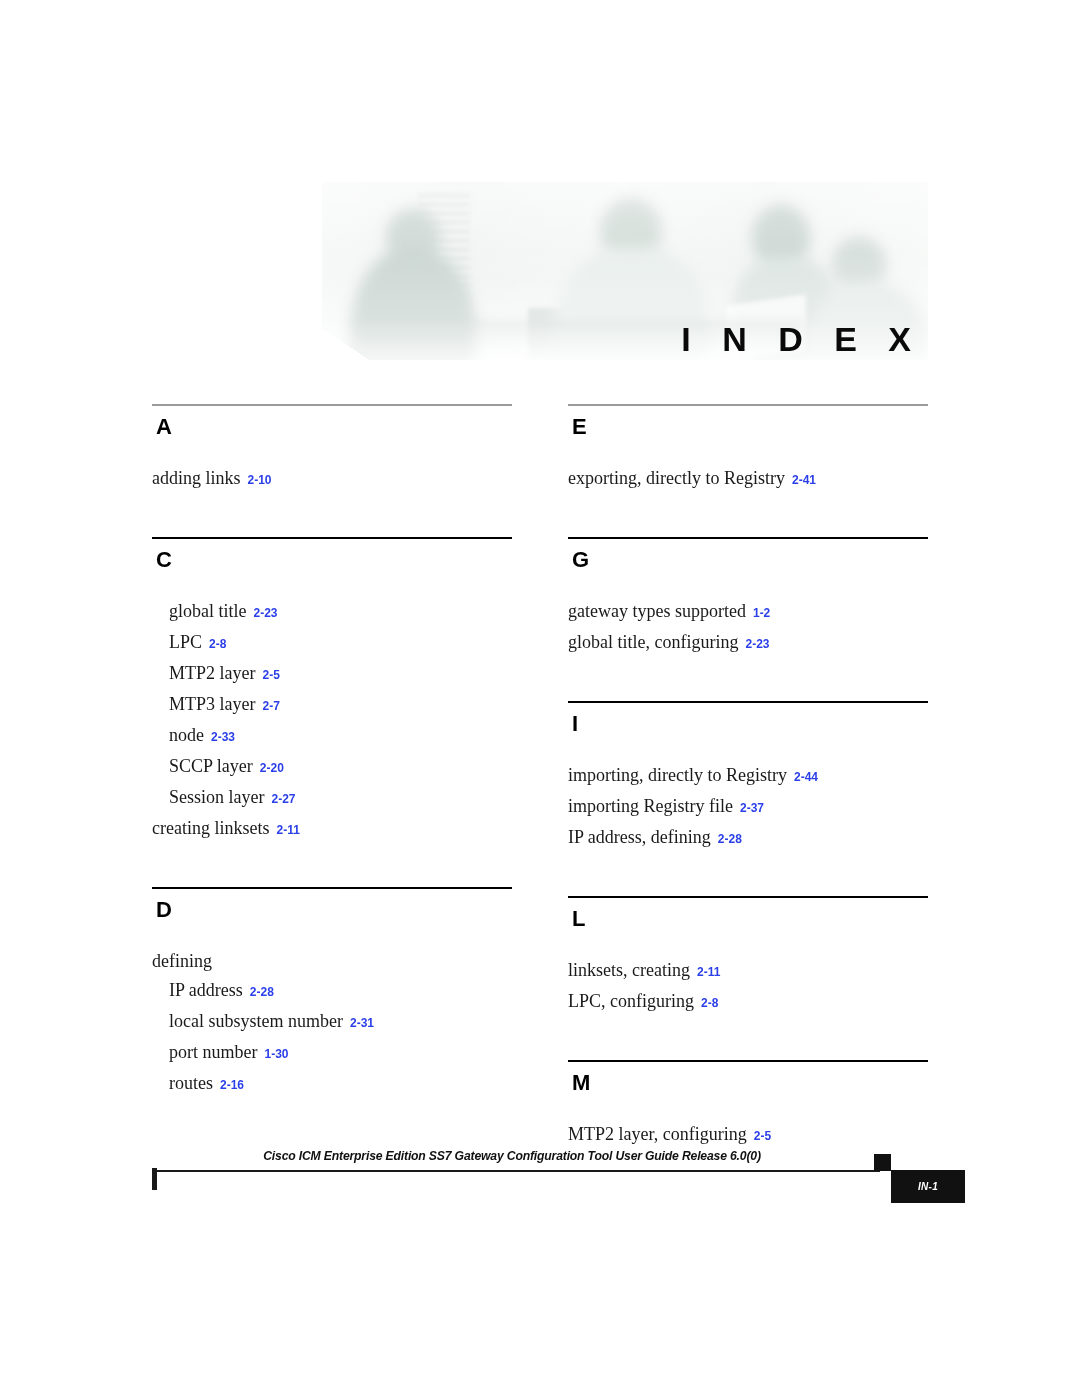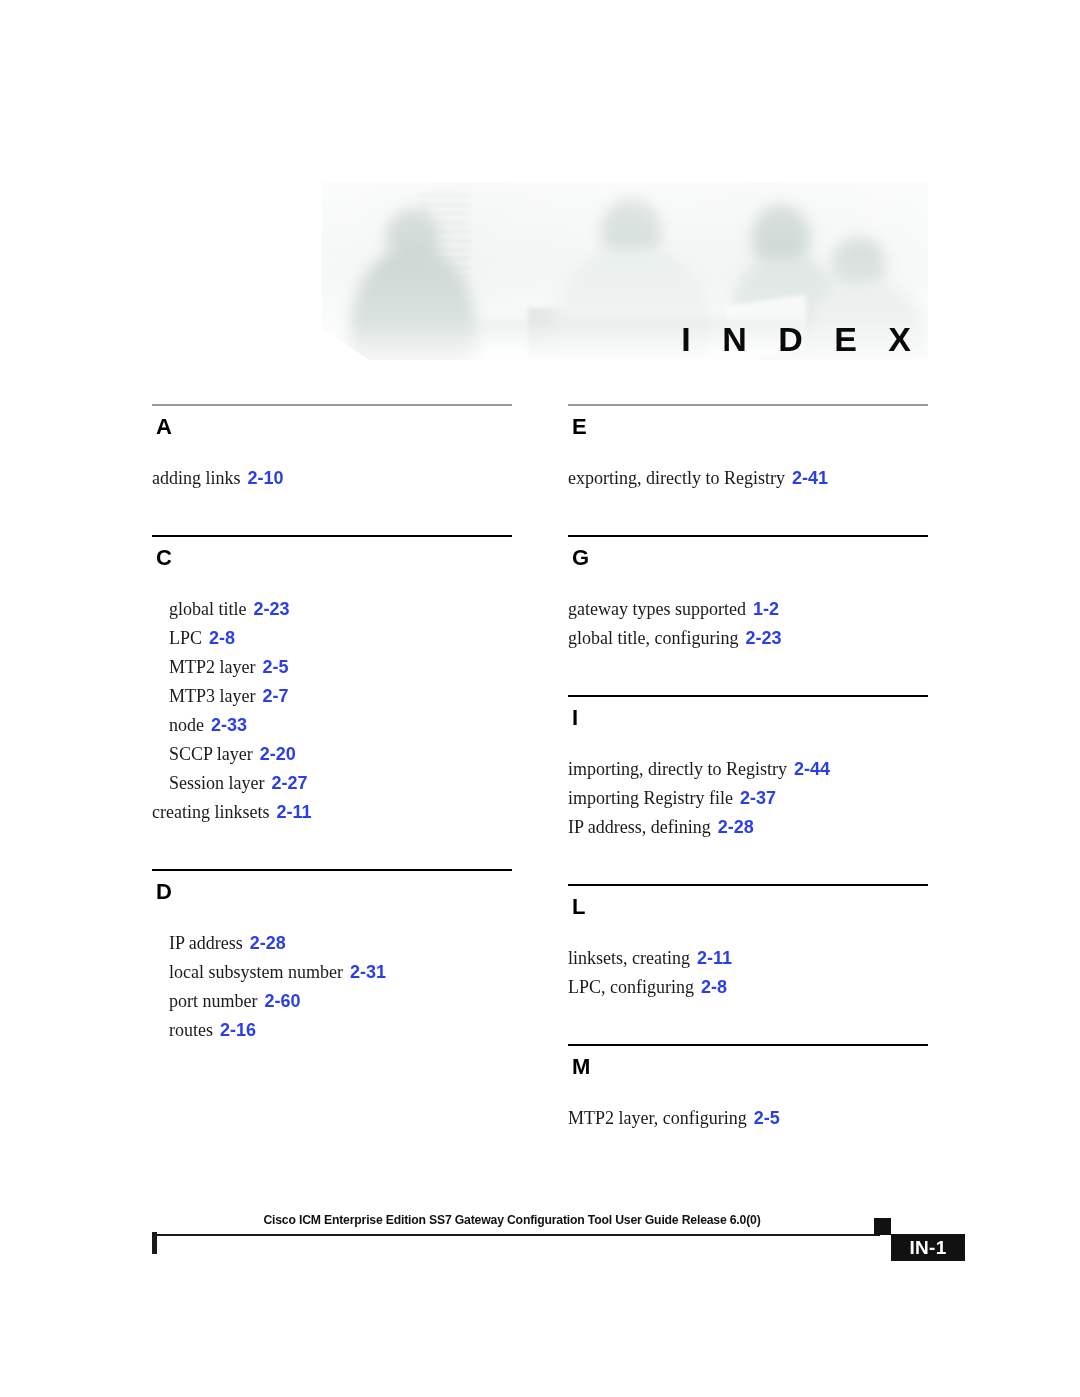--- a/index.html
+++ b/index.html
@@ -142,35 +142,36 @@
     font-size: 18px;
     line-height: 29px;
     color: #1a1a1a;
     white-space: nowrap;
   }
   .entry.sub { padding-left: 17px; }
   .entry .term { }
   .entry .page {
     font-family: "Liberation Sans", "DejaVu Sans", sans-serif;
     font-weight: bold;
-    font-size: 18px;
+    font-size: 12px;
     color: #2b3fe8;
     margin-left: 7px;
   }
 
   
   .section + .section { margin-top: 42px; }
 
   
   #footer {
     position: absolute;
     left: 152px;
-    top: 1212px;
+    top: 1148px;
     width: 776px;
     height: 60px;
+    font-style: italic;
   }
   #footer-rule {
     position: absolute;
     left: 0;
     top: 22px;
     width: 728px;
     height: 2px;
     background: #1a1a1a;
   }
   #footer-tick {
@@ -202,26 +203,26 @@
     top: 6px;
     width: 17px;
     height: 17px;
     background: #111111;
   }
   #page-badge {
     position: absolute;
     left: 739px;
     top: 22px;
     width: 74px;
-    height: 27px;
+    height: 33px;
     background: #111111;
     color: #ffffff;
     font-family: "Liberation Sans", "DejaVu Sans", sans-serif;
     font-weight: bold;
-    font-size: 19px;
+    font-size: 10px;
     display: flex;
     align-items: center;
     justify-content: center;
     letter-spacing: 0.3px;
   }
 </style>
 </head>
 <body>
 
 <div id="header-banner">
@@ -258,23 +259,24 @@
         <div class="entry sub"><span class="term">MTP2 layer</span><span class="page">2-5</span></div>
         <div class="entry sub"><span class="term">MTP3 layer</span><span class="page">2-7</span></div>
         <div class="entry sub"><span class="term">node</span><span class="page">2-33</span></div>
         <div class="entry sub"><span class="term">SCCP layer</span><span class="page">2-20</span></div>
         <div class="entry sub"><span class="term">Session layer</span><span class="page">2-27</span></div>
         <div class="entry"><span class="term">creating linksets</span><span class="page">2-11</span></div>
       </div>
       <div class="section">
         <div class="section-rule"></div>
         <div class="section-letter">D</div>
+        <div class="entry"><span class="term">defining</span></div>
         <div class="entry sub"><span class="term">IP address</span><span class="page">2-28</span></div>
         <div class="entry sub"><span class="term">local subsystem number</span><span class="page">2-31</span></div>
-        <div class="entry sub"><span class="term">port number</span><span class="page">2-60</span></div>
+        <div class="entry sub"><span class="term">port number</span><span class="page">1-30</span></div>
         <div class="entry sub"><span class="term">routes</span><span class="page">2-16</span></div>
       </div>
     </div>
   <div class="column" id="column-right">
       <div class="section">
         <div class="section-rule gray"></div>
         <div class="section-letter">E</div>
         <div class="entry"><span class="term">exporting, directly to Registry</span><span class="page">2-41</span></div>
       </div>
       <div class="section">

